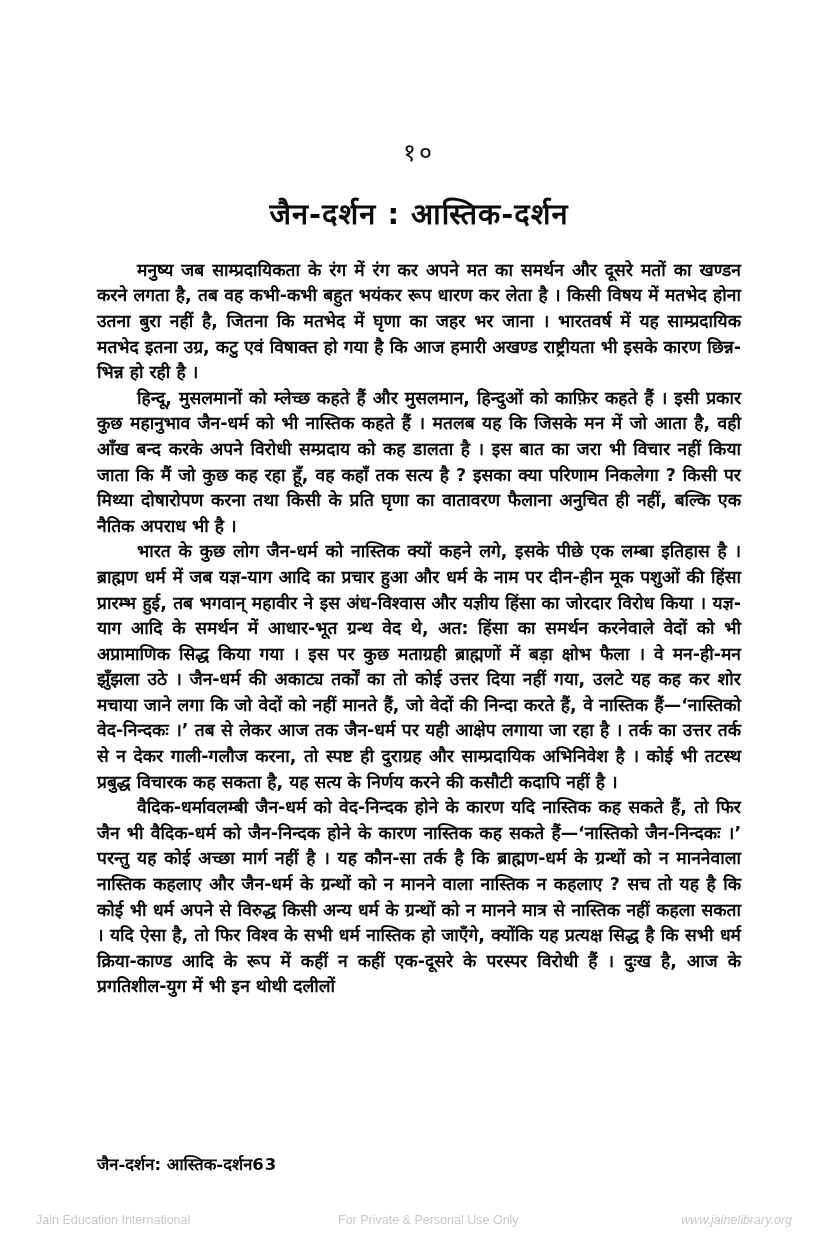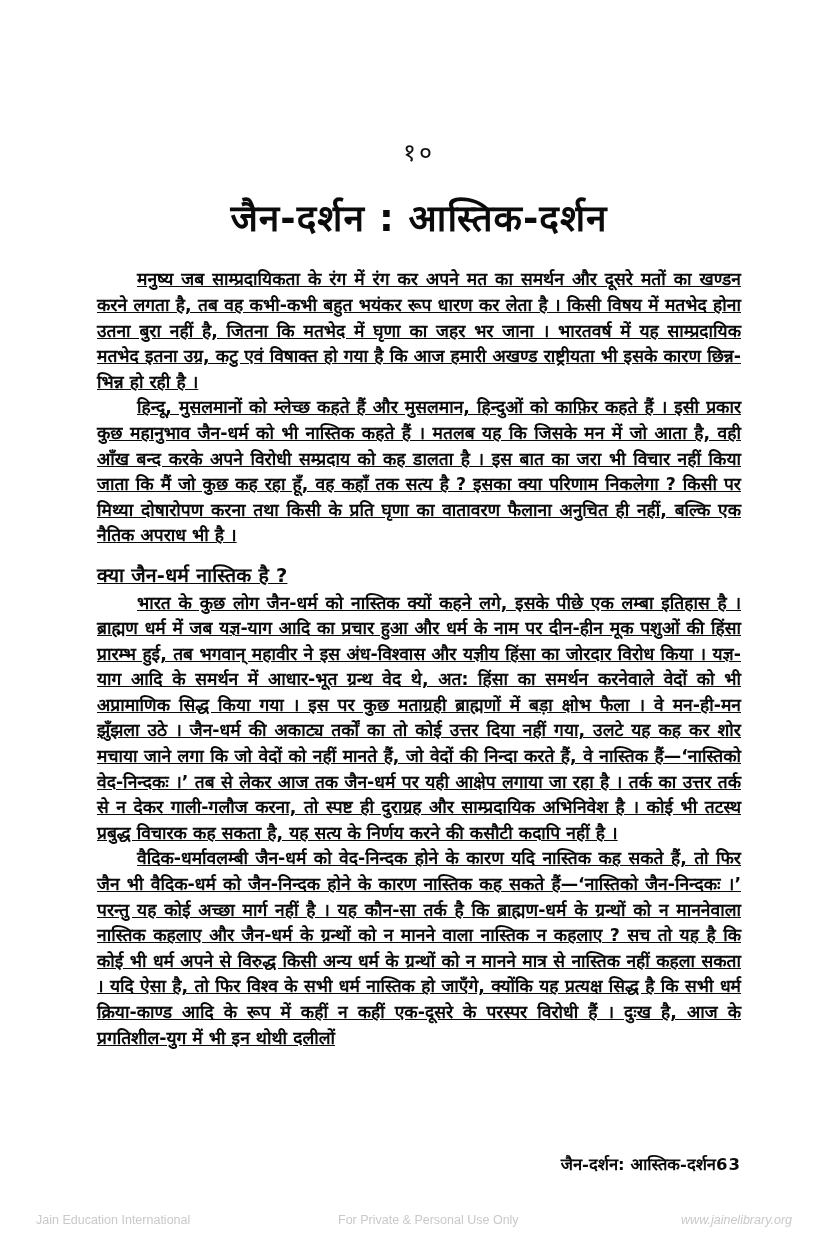--- a/index.html
+++ b/index.html
@@ -30,37 +30,36 @@
     font-size: 25px;
     font-weight: 400;
     letter-spacing: 3px;
     margin-top: 140px;
     line-height: 1;
     color: #101010;
   }
 
   .chapter-title {
     text-align: center;
-    font-size: 37px;
+    font-size: 29px;
     font-weight: 700;
     letter-spacing: 1px;
     margin-top: 32px;
     line-height: 1.2;
     color: #0b0b0b;
   }
 
   .body-text {
     margin-top: 26px;
     font-size: 17.4px;
     line-height: 25.6px;
     text-align: justify;
     text-justify: inter-word;
     color: #0a0a0a;
     font-weight: 600;
-    text-decoration: underline;
   }
 
   .para {
     margin: 0 0 0 0;
     text-indent: 40px;
     text-align: justify;
   }
 
   .section-heading {
     font-size: 19.5px;
@@ -74,21 +73,21 @@
     font-weight: 800;
   }
 
   
   .running-footer {
     position: absolute;
     left: 97px;
     right: 87px;
     top: 1152px;
     display: flex;
-    justify-content: flex-end;
+    justify-content: flex-start;
     align-items: baseline;
     font-size: 16.5px;
     font-weight: 700;
     color: #0a0a0a;
   }
   .running-footer .rf-right {
     letter-spacing: 1px;
   }
 
   
@@ -129,21 +128,20 @@
     <div class="chapter-number">१०</div>
 
     <div class="chapter-title">जैन-दर्शन : आस्तिक-दर्शन</div>
 
     <div class="body-text">
 
       <p class="para">मनुष्य जब साम्प्रदायिकता के रंग में रंग कर अपने मत का समर्थन और दूसरे मतों का खण्डन करने लगता है, तब वह कभी-कभी बहुत भयंकर रूप धारण कर लेता है । किसी विषय में मतभेद होना उतना बुरा नहीं है, जितना कि मतभेद में घृणा का जहर भर जाना । भारतवर्ष में यह साम्प्रदायिक मतभेद इतना उग्र, कटु एवं विषाक्त हो गया है कि आज हमारी अखण्ड राष्ट्रीयता भी इसके कारण छिन्न-भिन्न हो रही है ।</p>
 
       <p class="para">हिन्दू, मुसलमानों को म्लेच्छ कहते हैं और मुसलमान, हिन्दुओं को काफ़िर कहते हैं । इसी प्रकार कुछ महानुभाव जैन-धर्म को भी नास्तिक कहते हैं । मतलब यह कि जिसके मन में जो आता है, वही आँख बन्द करके अपने विरोधी सम्प्रदाय को कह डालता है । इस बात का जरा भी विचार नहीं किया जाता कि मैं जो कुछ कह रहा हूँ, वह कहाँ तक सत्य है ? इसका क्या परिणाम निकलेगा ? किसी पर मिथ्या दोषारोपण करना तथा किसी के प्रति घृणा का वातावरण फैलाना अनुचित ही नहीं, बल्कि एक नैतिक अपराध भी है ।</p>
 
-      <h2 class="section-heading">क्या जैन-धर्म नास्तिक है ?</h2>
 
 
       <p class="para"><span>भारत के कुछ लोग जैन-धर्म को नास्तिक क्यों कहने लगे, इसके पीछे एक लम्बा इतिहास है । ब्राह्मण धर्म में जब यज्ञ-याग आदि का प्रचार हुआ और धर्म के नाम पर दीन-हीन मूक पशुओं की हिंसा प्रारम्भ हुई, तब भगवान् महावीर ने इस अंध-विश्वास और यज्ञीय हिंसा का जोरदार विरोध किया । यज्ञ-याग आदि के समर्थन में आधार-भूत ग्रन्थ वेद थे, अत: हिंसा का समर्थन करनेवाले वेदों को भी अप्रामाणिक सिद्ध किया गया । इस पर कुछ मताग्रही ब्राह्मणों में बड़ा क्षोभ फैला । वे मन-ही-मन झुँझला उठे । जैन-धर्म की अकाट्य तर्कों का तो कोई उत्तर दिया नहीं गया, उलटे यह कह कर शोर मचाया जाने लगा कि जो वेदों को नहीं मानते हैं, जो वेदों की निन्दा करते हैं, वे नास्तिक हैं—</span><span class="q">‘नास्तिको वेद-निन्दकः ।’</span><span> तब से लेकर आज तक जैन-धर्म पर यही आक्षेप लगाया जा रहा है । तर्क का उत्तर तर्क से न देकर गाली-गलौज करना, तो स्पष्ट ही दुराग्रह और साम्प्रदायिक अभिनिवेश है । कोई भी तटस्थ प्रबुद्ध विचारक कह सकता है, यह सत्य के निर्णय करने की कसौटी कदापि नहीं है ।</span></p>
 
       <p class="para"><span>वैदिक-धर्मावलम्बी जैन-धर्म को वेद-निन्दक होने के कारण यदि नास्तिक कह सकते हैं, तो फिर जैन भी वैदिक-धर्म को जैन-निन्दक होने के कारण नास्तिक कह सकते हैं—</span><span class="q">‘नास्तिको जैन-निन्दकः ।’</span><span> परन्तु यह कोई अच्छा मार्ग नहीं है । यह कौन-सा तर्क है कि ब्राह्मण-धर्म के ग्रन्थों को न माननेवाला नास्तिक कहलाए और जैन-धर्म के ग्रन्थों को न मानने वाला नास्तिक न कहलाए ? सच तो यह है कि कोई भी धर्म अपने से विरुद्ध किसी अन्य धर्म के ग्रन्थों को न मानने मात्र से नास्तिक नहीं कहला सकता । यदि ऐसा है, तो फिर विश्व के सभी धर्म नास्तिक हो जाएँगे, क्योंकि यह प्रत्यक्ष सिद्ध है कि सभी धर्म क्रिया-काण्ड आदि के रूप में कहीं न कहीं एक-दूसरे के परस्पर विरोधी हैं । दुःख है, आज के प्रगतिशील-युग में भी इन थोथी दलीलों</span></p>
 
     </div>
   </div>
 
   <div class="running-footer">

